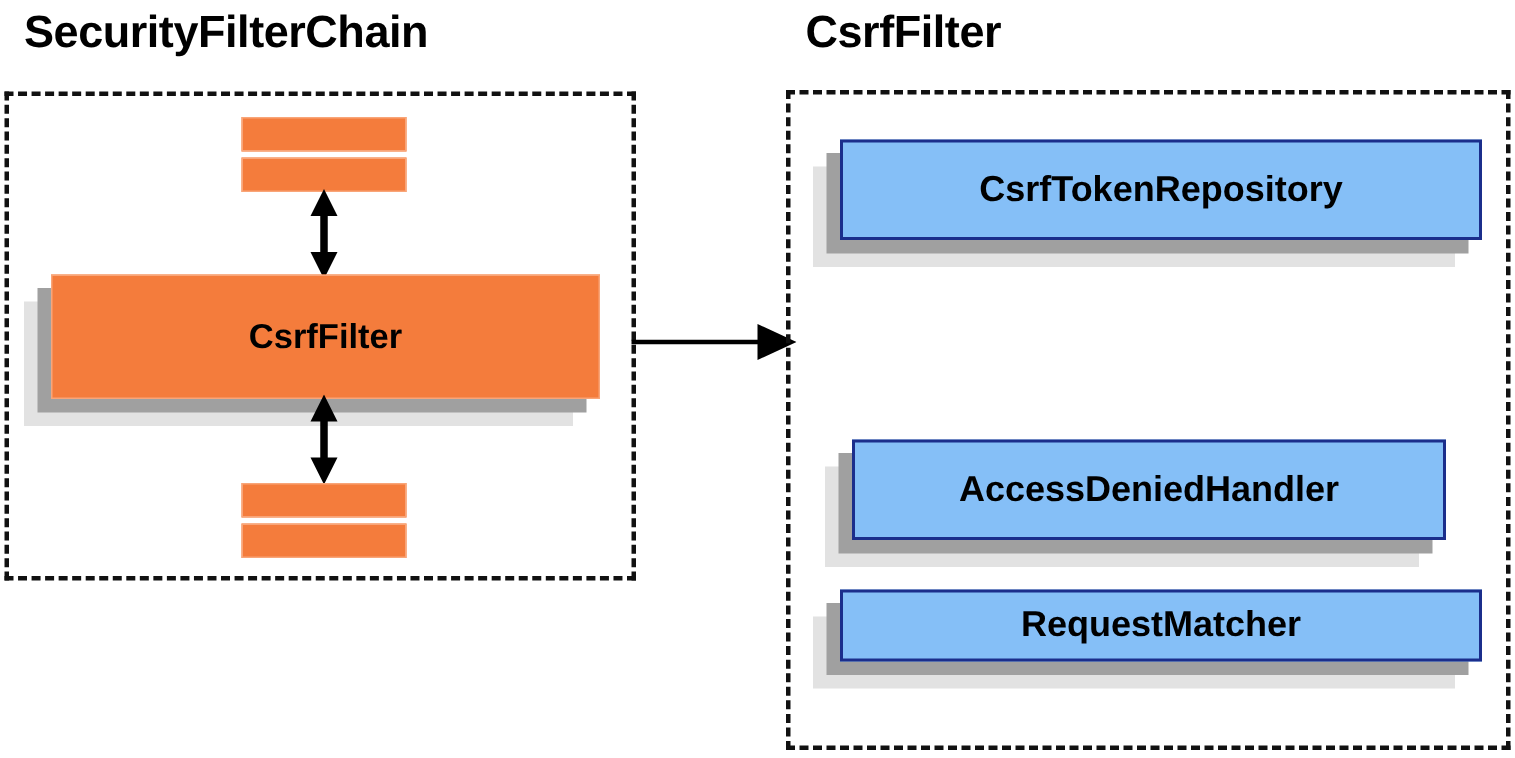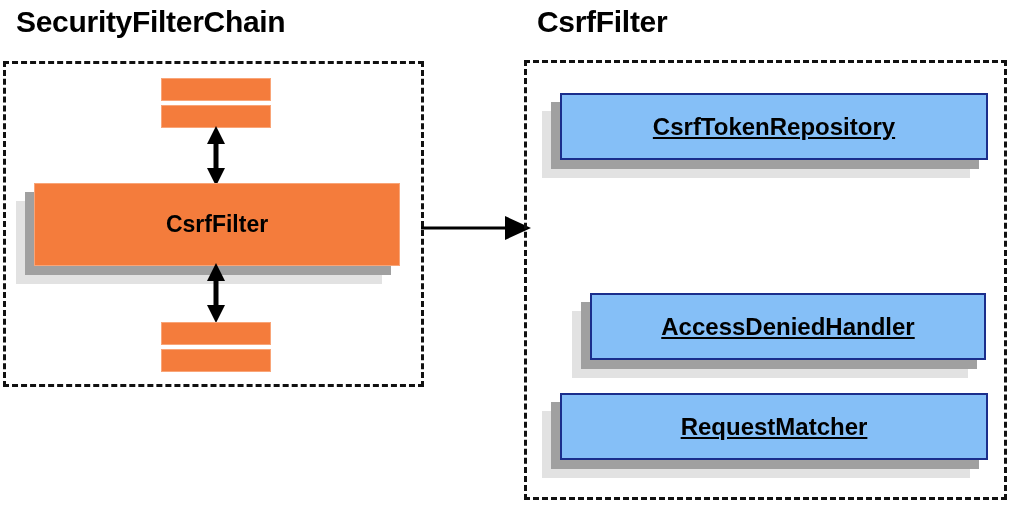--- a/index.html
+++ b/index.html
@@ -78,21 +78,20 @@
 
   
   .face-orange {
     background: #F47C3C;
     border: 1px solid #F9A578;
   }
   
   .face-blue {
     background: #85BFF7;
     border: 2px solid #1B2E8C;
-    text-decoration: underline;
   }
 
   
   #csrf-filter-box { left: 34px; top: 183px; width: 366px; height: 83px; }
   #csrf-filter-box .label { font-size: 23px; }
 
   
   .filter-bar {
     position: absolute;
     background: #F47C3C;
@@ -118,22 +117,22 @@
     position: absolute;
     left: 419px;
     top: 214px;
     width: 112px;
     height: 28px;
   }
 
   
   #comp-0 { left: 560px; top: 93px;  width: 428px; height: 67px; }
   #comp-1 { left: 560px; top: 194px; width: 428px; height: 67px; }
-  #comp-2 { left: 590px; top: 293px; width: 396px; height: 67px; }
-  #comp-3 { left: 560px; top: 393px; width: 428px; height: 67px; }
+  #comp-2 { left: 568px; top: 293px; width: 396px; height: 67px; }
+  #comp-3 { left: 560px; top: 393px; width: 428px; height: 48px; }
   #comp-0 .label, #comp-1 .label, #comp-2 .label, #comp-3 .label {
     font-size: 24px;
   }
 </style>
 </head>
 <body>
 
 <div id="canvas">
 
   <div id="title-left" class="panel-title">SecurityFilterChain</div>

